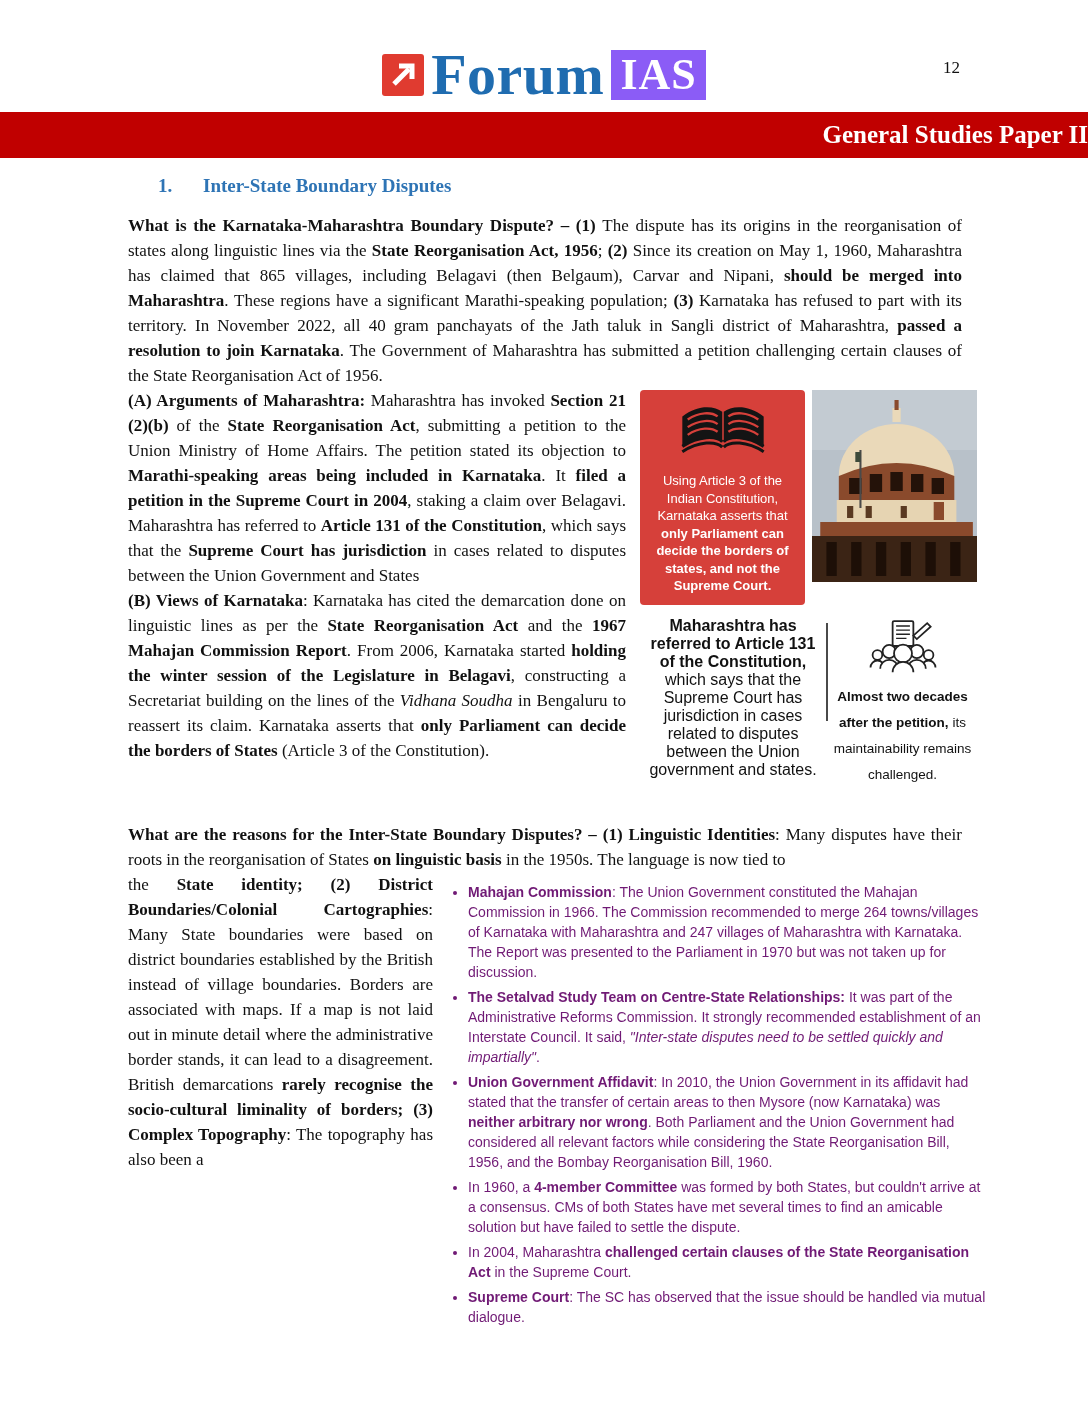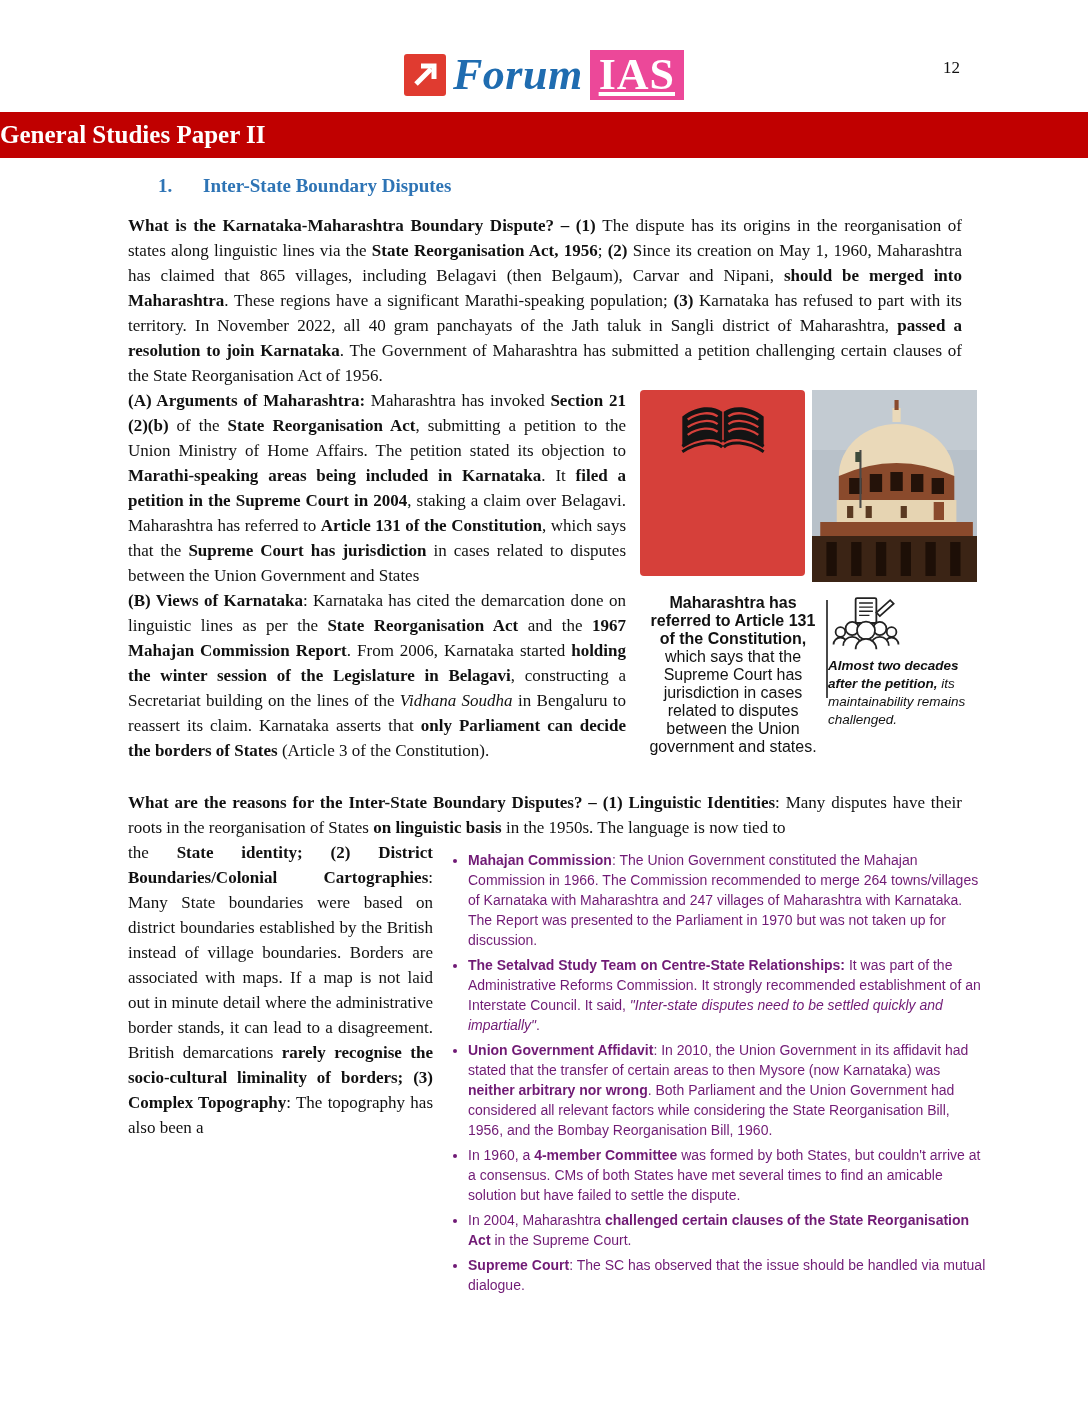--- a/index.html
+++ b/index.html
@@ -4,24 +4,24 @@
 <style>
   html,body{margin:0;padding:0;}
   body{
     width:1088px;height:1408px;background:#ffffff;position:relative;overflow:hidden;
     font-family:"Liberation Serif",serif;color:#111;
   }
   .page-number{position:absolute;top:58px;right:128px;font-size:17px;}
   
   .logo{display:flex;align-items:center;justify-content:center;gap:7px;padding-top:50px;}
   .logo-arrow-box{width:42px;height:42px;background:#E03B30;border-radius:3px;display:flex;align-items:center;justify-content:center;}
-  .logo-forum{color:#1F6CB0;font-weight:bold;font-size:44px;line-height:44px;letter-spacing:.5px;font-style:italic;}
-  .logo-ias{background:#ec4899;color:#fff;font-weight:bold;font-size:44px;line-height:50px;padding:0 9px;letter-spacing:1px;text-decoration:underline;}
+  .logo-forum{color:#1F6CB0;font-weight:bold;font-size:58px;line-height:44px;letter-spacing:.5px;}
+  .logo-ias{background:#8b5cf6;color:#fff;font-weight:bold;font-size:44px;line-height:50px;padding:0 9px;letter-spacing:1px;}
   
-  .banner{margin-top:12px;background:#C00000;color:#fff;text-align:left;font-weight:bold;font-size:25px;padding:9px 0;}
+  .banner{margin-top:12px;background:#C00000;color:#fff;text-align:right;font-weight:bold;font-size:25px;padding:9px 0;}
   
   .content{margin:0 126px 0 128px;}
   .section-heading{color:#2E74B5;font-size:19px;font-weight:bold;margin:17px 0 8px 30px;}
   .sec-num{margin-right:26px;}
   .news-box{background:#F8CBAD;padding:6px 12px;}
   .news-box p{margin:0;font-size:17px;line-height:24px;}
   .para{font-size:17px;line-height:25px;text-align:justify;margin:0;}
   .mt16{margin-top:16px;}
   .mt26{margin-top:26px;}
   .q-heading{font-size:17px;line-height:25px;font-weight:bold;margin:0;}
@@ -30,21 +30,21 @@
   .infographic{float:right;width:337px;margin:2px -15px 8px 14px;background:#fff;font-family:"Liberation Sans",sans-serif;}
   .ig-top{display:flex;align-items:flex-start;}
   .ig-redbox{width:165px;min-height:186px;background:#D6403A;border-radius:4px;color:#fff;text-align:center;padding:8px 9px 10px;box-sizing:border-box;}
   .ig-redbox p{margin:4px 0 0;font-size:13px;line-height:17.5px;}
   .ig-book svg{width:112px;height:66px;}
   .ig-photo{flex:1;margin-left:7px;}
   .ig-photo svg{display:block;width:100%;height:192px;}
   .ig-bottom{display:flex;margin-top:10px;}
   .ig-left{width:186px;padding:2px 8px 0;box-sizing:border-box;text-align:center;font-size:16px;line-height:18px;margin:0;}
   .ig-divider{width:2px;background:#4a4a4a;height:98px;margin-top:8px;}
-  .ig-right{flex:1;font-size:13.5px;line-height:18px;font-style:italic;}
+  .ig-right{flex:1;text-align:center;font-size:13.5px;line-height:26px;}
   .ig-right p{margin:0;}
   .ig-right svg{width:76px;height:58px;margin-top:2px;}
   
   .steps-box{float:right;width:538px;margin:2px -25px 6px 16px;font-family:"Liberation Sans",sans-serif;}
   .steps-title{color:#808080;font-size:20px;font-weight:bold;margin:0;padding-bottom:5px;border-bottom:3px solid #9a9a9a;}
   .steps-box ul{margin:8px 0 0;padding-left:19px;}
   .steps-box li{font-size:14px;line-height:20px;margin-bottom:5px;color:#701a75;}
 </style>
 </head>
 <body>
@@ -81,20 +81,21 @@
           <div class="ig-book">
             <svg viewBox="0 0 130 86">
               <path d="M12 70 C34 56 56 56 64 64 M66 64 C74 56 96 56 118 70" stroke="#141414" stroke-width="4" fill="none"></path>
               <path d="M12 63 C34 49 56 49 64 57 M66 57 C74 49 96 49 118 63" stroke="#141414" stroke-width="4" fill="none"></path>
               <path d="M12 24 C32 8 54 10 64 18 L64 58 C56 50 34 50 12 62 Z" fill="#141414"></path>
               <path d="M118 24 C98 8 76 10 66 18 L66 58 C74 50 96 50 118 62 Z" fill="#141414"></path>
               <path d="M19 28 C34 18 50 18 58 24 M19 38 C34 28 50 28 58 34 M19 48 C34 38 50 38 58 44" stroke="#D6403A" stroke-width="3" fill="none"></path>
               <path d="M111 28 C96 18 80 18 72 24 M111 38 C96 28 80 28 72 34 M111 48 C96 38 80 38 72 44" stroke="#D6403A" stroke-width="3" fill="none"></path>
             </svg>
           </div>
+          <p><span>Using Article 3 of the Indian Constitution, Karnataka asserts that </span><span style="font-weight: bold;">only Parliament can decide the borders of states, and not the Supreme Court.</span></p>
         </div>
         <div class="ig-photo">
           <svg viewBox="0 0 160 192" preserveAspectRatio="none">
             <rect x="0" y="0" width="160" height="192" fill="#b8c1c9"></rect>
             <rect x="0" y="0" width="160" height="60" fill="#c3cbd2"></rect>
             <ellipse cx="82" cy="86" rx="56" ry="52" fill="#ead9b9"></ellipse>
             <rect x="78" y="18" width="8" height="14" fill="#ead9b9"></rect>
             <rect x="80" y="10" width="4" height="10" fill="#8a4a2c"></rect>
             <path d="M26 86 Q82 60 138 86 L138 110 L26 110 Z" fill="#8a4a2c"></path>
             <rect x="36" y="88" width="12" height="16" fill="#241209"></rect>

